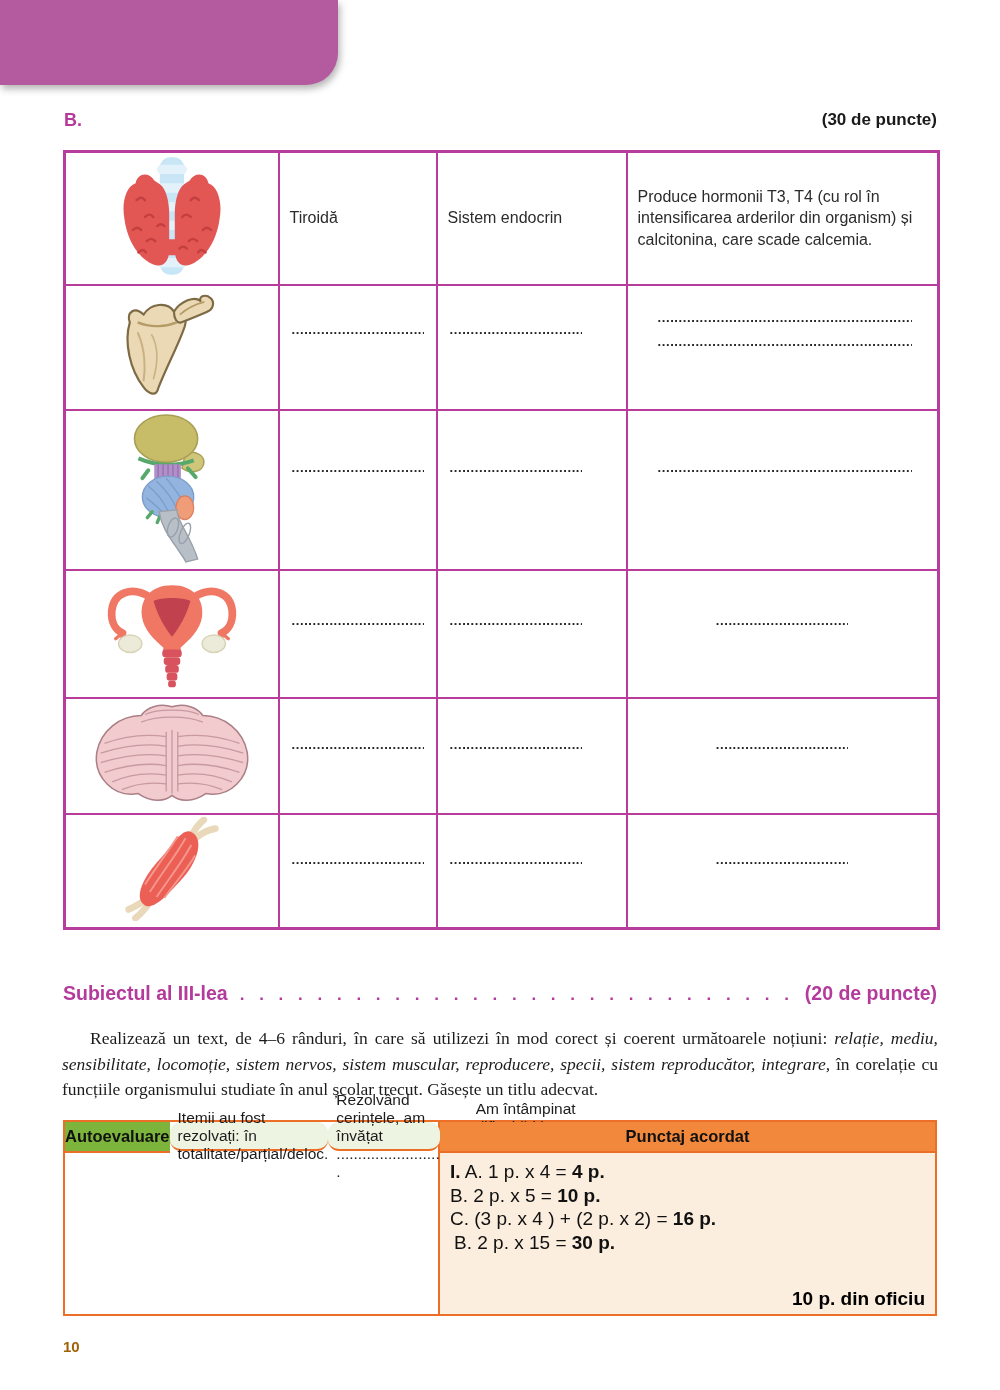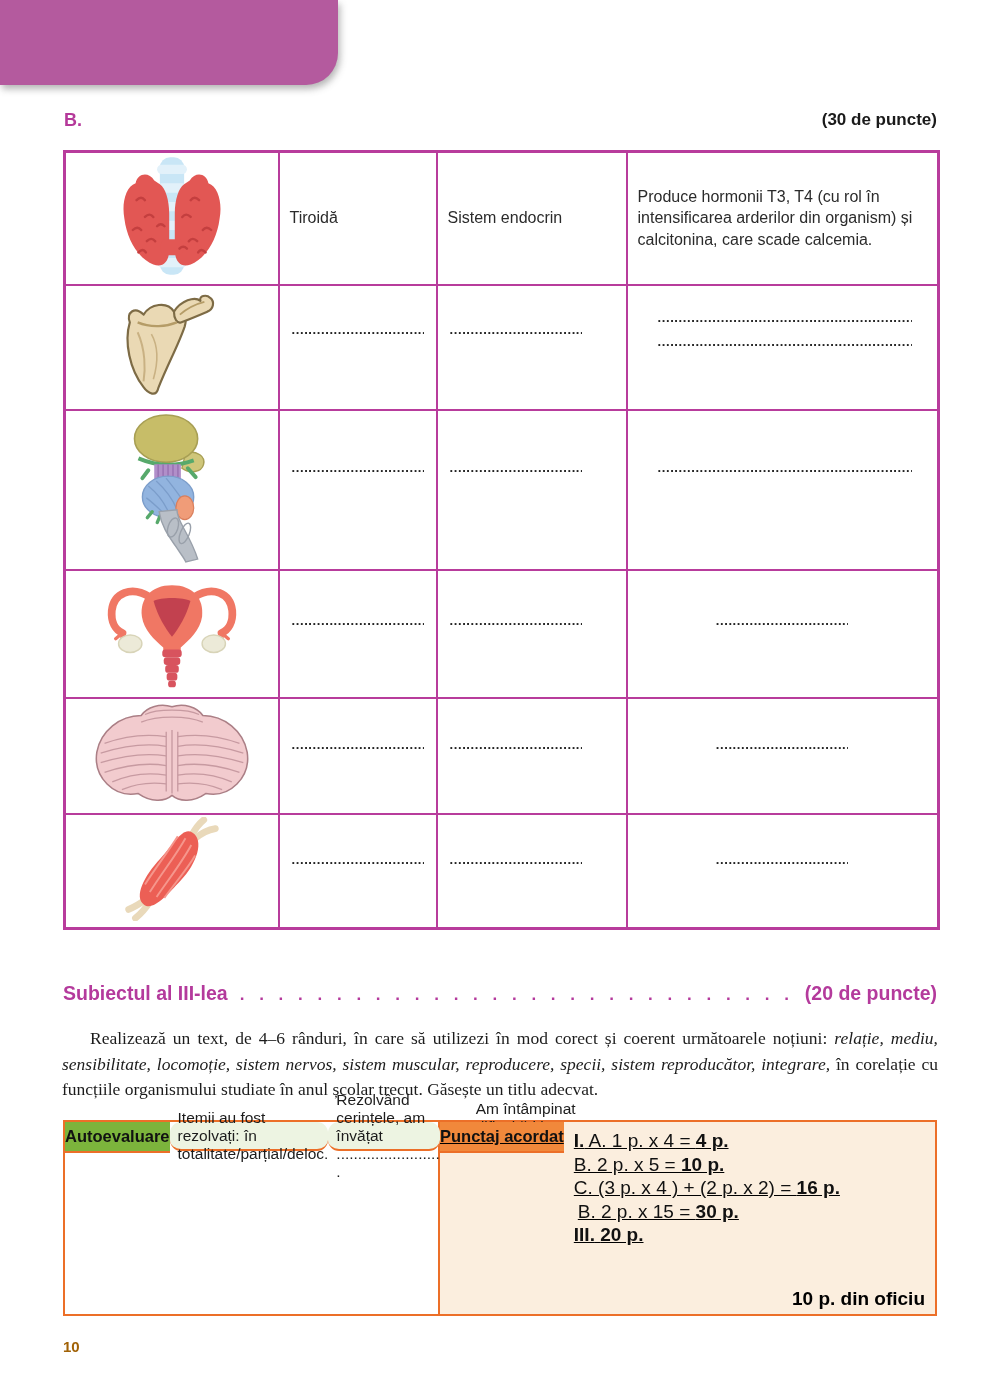--- a/index.html
+++ b/index.html
@@ -48,21 +48,21 @@
 
   
   .para{position:absolute;left:62px;right:62px;top:1026px;font-family:"Liberation Serif",serif;
     font-size:17.5px;line-height:25.5px;color:#1c1c1c;text-align:justify;text-indent:28px;}
   .para .it{font-style:italic;}
 
   
   .evaltab{position:absolute;left:63px;top:1120px;width:874px;height:196px;
     border:2px solid #ec6f28;box-sizing:border-box;display:flex;}
   .ev-left{width:373px;border-right:2px solid #ec6f28;display:flex;flex-direction:row;}
-  .ev-right{flex:1;display:flex;flex-direction:row;background:#fbeede;position:relative;text-decoration:underline;}
+  .ev-right{flex:1;display:flex;flex-direction:column;background:#fbeede;position:relative;}
   .ev-head{height:29px;display:flex;align-items:center;justify-content:center;
     font-weight:bold;font-size:16.5px;color:#111;}
   .ev-head.green{background:#7cb43c;border-bottom:2px solid #ec6f28;}
   .ev-head.orange{background:#f1883b;border-bottom:2px solid #ec6f28;}
   .ev-row{background:#edf4e2;border-bottom:2px solid #ec6f28;display:flex;align-items:center;
     padding-left:8px;font-size:15.5px;color:#1c1c1c;box-sizing:border-box;border-radius:11px;}
   .ev-row:last-child{border-bottom:none;flex:1;}
   .h29{height:29px;} .h30{height:30px;margin-left:28px;}
   .emoji-strip{display:flex;gap:3px;margin-left:8px;}
   .pt-body{padding:7px 10px 0 10px;font-size:19px;line-height:23.5px;color:#111;}
@@ -311,21 +311,20 @@
         </span>
       </div>
     </div>
     <div class="ev-right">
       <div class="ev-head orange">Punctaj acordat</div>
       <div class="pt-body">
         <div><span class="pt-lead">I.</span><span> A. 1 p. x 4 = </span><span class="pt-res">4 p.</span></div>
         <div><span class="pt-lead"></span><span>B. 2 p. x 5 = </span><span class="pt-res">10 p.</span></div>
         <div><span class="pt-lead"></span><span>C. (3 p. x 4 ) + (2 p. x 2) = </span><span class="pt-res">16 p.</span></div>
         <div style="padding-left:4px"><span class="pt-lead"></span><span>B. 2 p. x 15 = </span><span class="pt-res">30 p.</span></div>
-        <div><span class="pt-lead">III.</span><span> </span><span class="pt-res">20 p.</span></div>
       </div>
       <div class="pt-bonus">10 p. din oficiu</div>
     </div>
   </div>
 
   <div class="pagenum">10</div>
 
 </div>
 
 </body></html>

